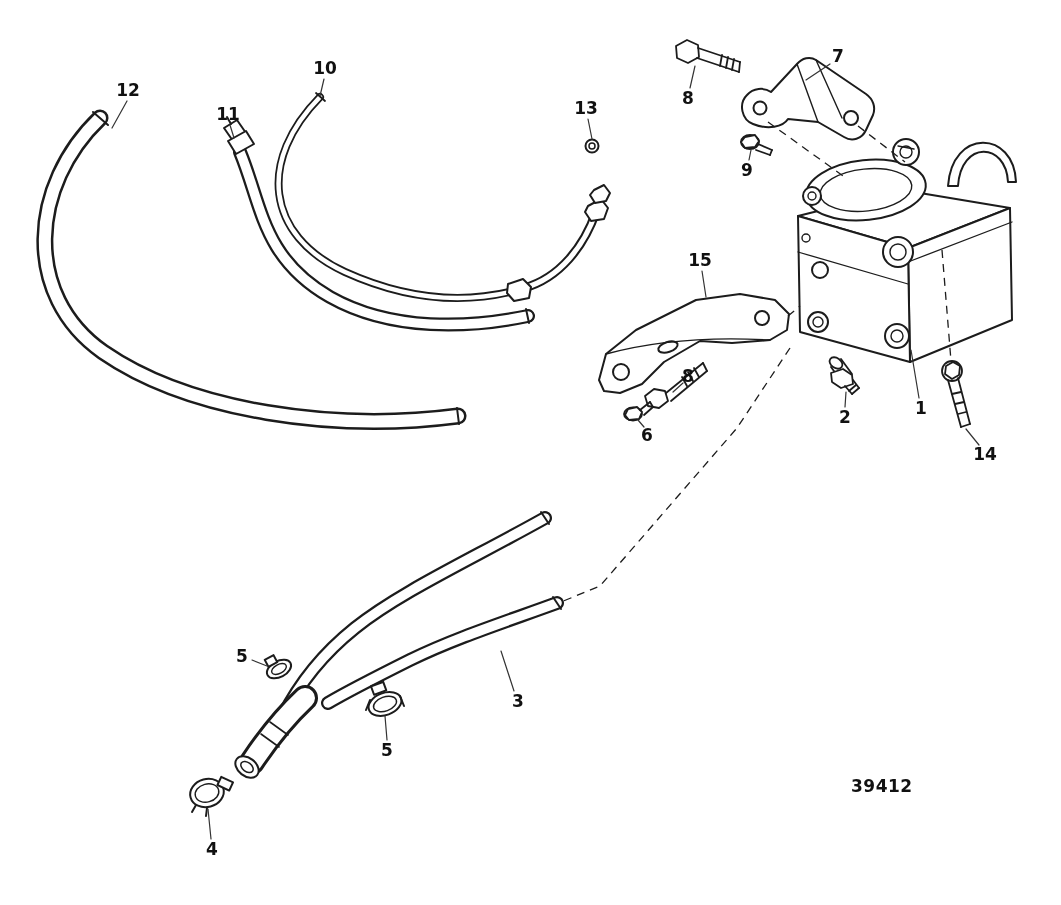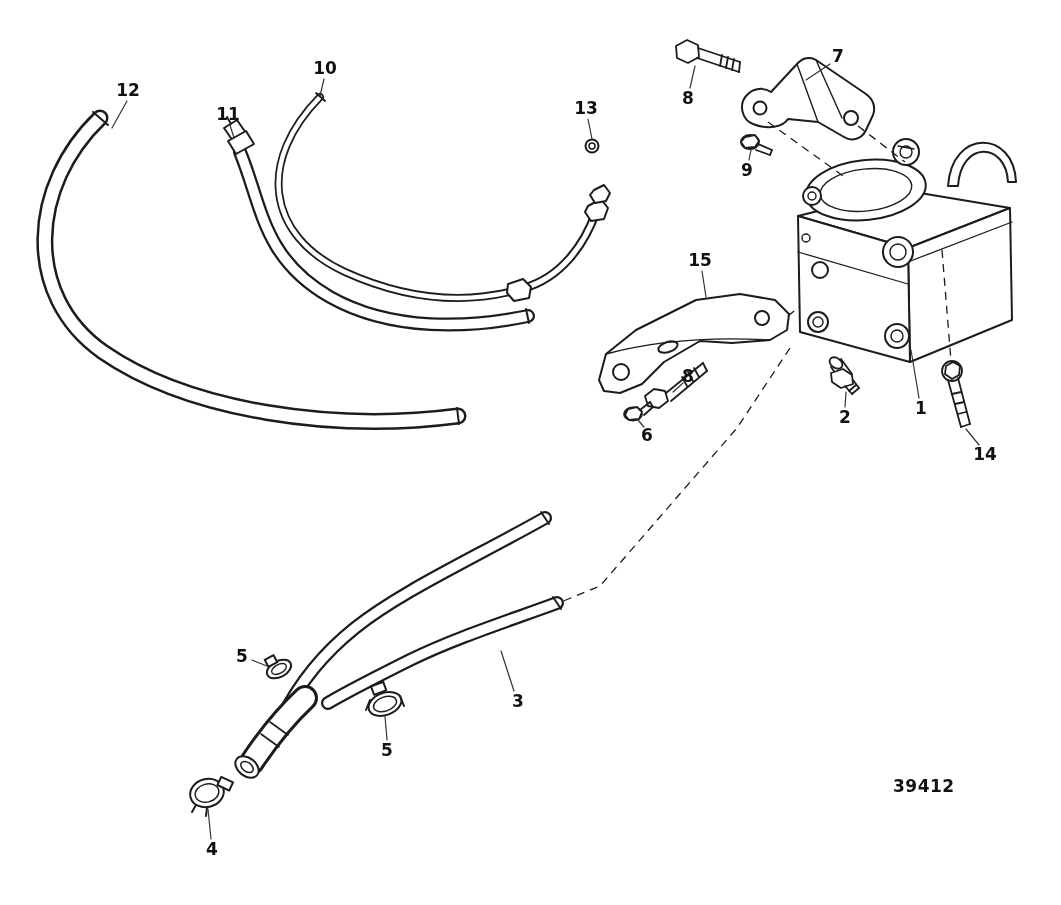--- a/index.html
+++ b/index.html
@@ -16,21 +16,21 @@
     font-family: "DejaVu Sans", sans-serif;
     font-size: 17px;
     font-weight: bold;
     fill: #111111;
     text-anchor: middle;
     dominant-baseline: central;
   }
   .leader { stroke: #333333; stroke-width: 1.2; }
   .drawing-number {
     position: absolute;
-    left: 893px;
+    left: 851px;
     top: 776px;
     font-size: 17px;
     font-weight: bold;
     color: #111111;
     letter-spacing: 0.5px;
   }
 </style>
 </head>
 <body>
 

